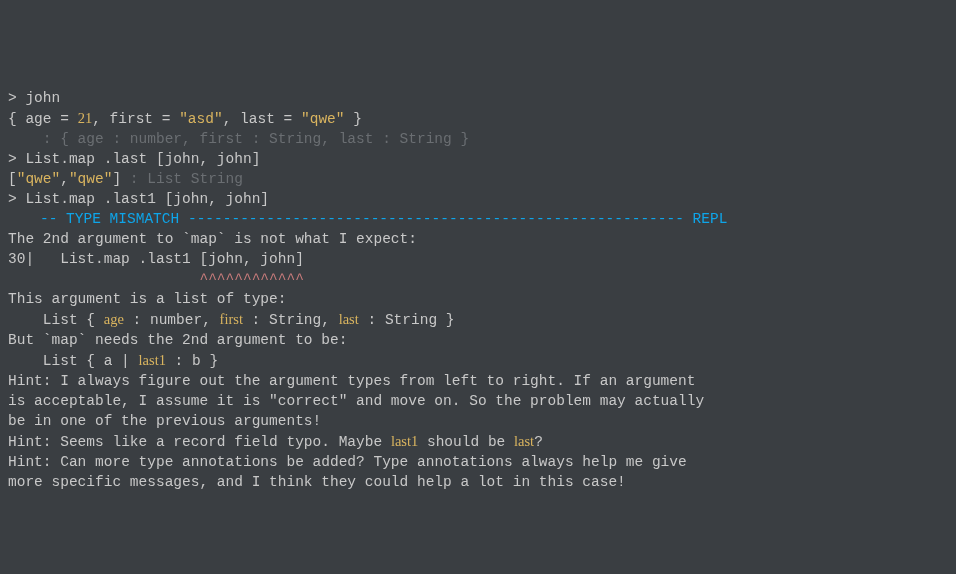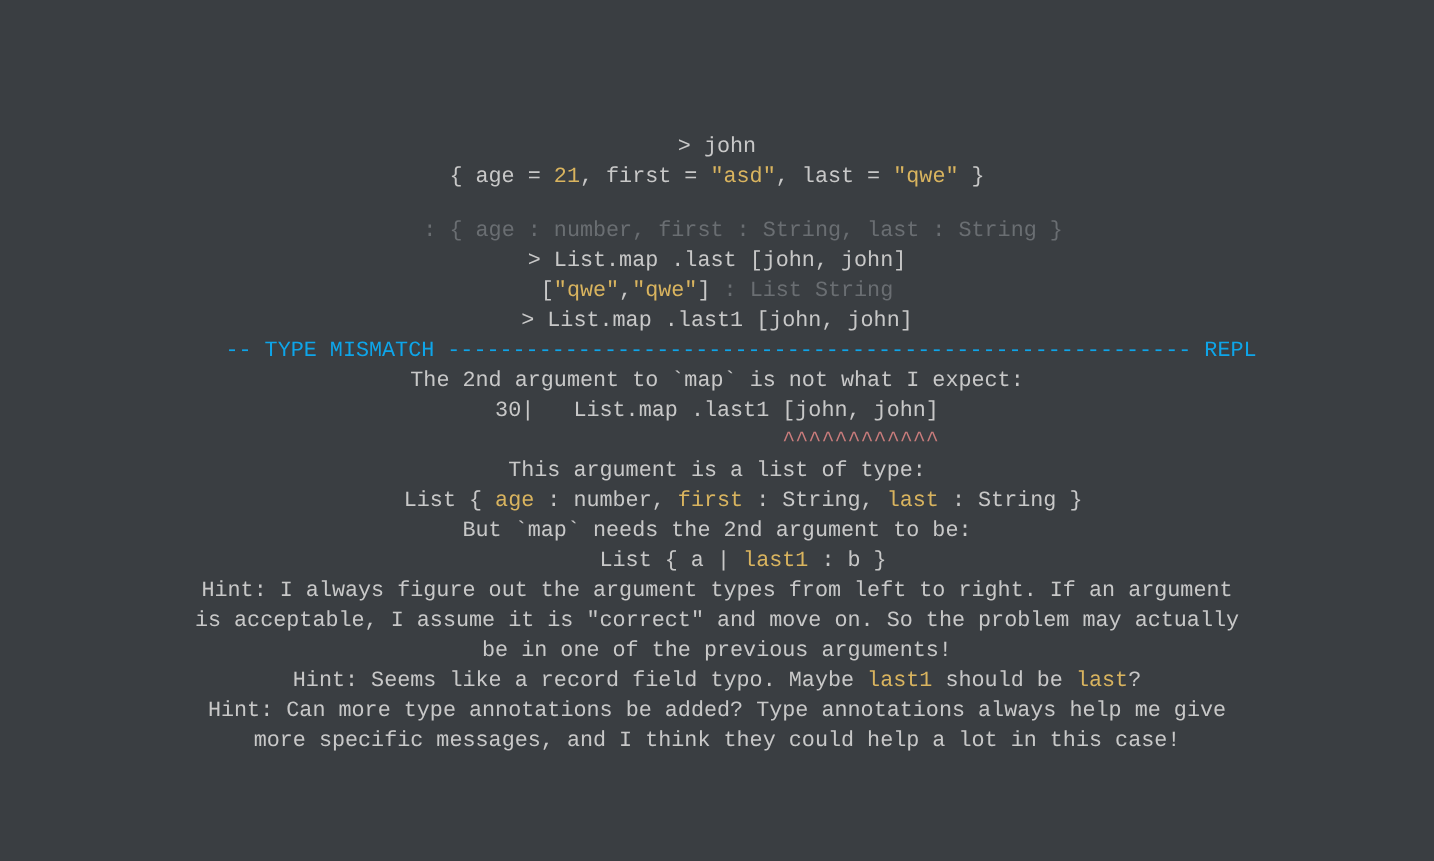--- a/index.html
+++ b/index.html
@@ -8,27 +8,27 @@
     background: #3a3e42;
     color: #c8c8c8;
     font-family: 'Consolas', 'Monaco', 'Courier New', monospace;
     font-size: 14.5px;
     line-height: 1.38;
     width: 956px;
     height: 574px;
     box-sizing: border-box;
     white-space: pre;
   }
-  .yellow { color: #d9b45f; }
+  .yellow { color: #d9b45f; font-family: Liberation Serif, serif; }
   .string { color: #d9b45f; }
-  .dim { color: #6a6e72; margin-top: 16px; }
+  .dim { color: #6a6e72; }
   .cyan { color: #0ea5e9; margin-left: 32px; }
   .red { color: #c97c7c; }
   .underline { }
-  .line { display: block; text-align: center; }
+  .line { display: block; }
 </style>
 </head>
 <body>
 
 
 
 <div><span class="line">&gt; john</span><span class="line"><span>{ age = </span><span class="yellow">21</span><span>, first = </span><span class="string">"asd"</span><span>, last = </span><span class="string">"qwe"</span><span> }</span></span><span class="line dim">    : { age : number, first : String, last : String }</span><span class="line">&gt; List.map .last [john, john]</span><span class="line"><span>[</span><span class="string">"qwe"</span><span>,</span><span class="string">"qwe"</span><span>]</span><span class="dim"> : List String</span></span><span class="line">&gt; List.map .last1 [john, john]</span><span class="line cyan">-- TYPE MISMATCH --------------------------------------------------------- REPL</span><span class="line"></span><span class="line">The 2nd argument to `map` is not what I expect:</span><span class="line"></span><span class="line">30|   List.map .last1 [john, john]</span><span class="line red">                      ^^^^^^^^^^^^</span><span class="line">This argument is a list of type:</span><span class="line"></span><span class="line"><span>    List { </span><span class="yellow">age</span><span> : number, </span><span class="yellow">first</span><span> : String, </span><span class="yellow">last</span><span> : String }</span></span><span class="line"></span><span class="line">But `map` needs the 2nd argument to be:</span><span class="line"></span><span class="line"><span>    List { a | </span><span class="yellow">last1</span><span> : b }</span></span><span class="line"></span><span class="line"><span class="underline">Hint</span><span>: I always figure out the argument types from left to right. If an argument</span></span><span class="line">is acceptable, I assume it is "correct" and move on. So the problem may actually</span><span class="line">be in one of the previous arguments!</span><span class="line"></span><span class="line"><span class="underline">Hint</span><span>: Seems like a record field typo. Maybe </span><span class="yellow">last1</span><span> should be </span><span class="yellow">last</span><span>?</span></span><span class="line"></span><span class="line"><span class="underline">Hint</span><span>: Can more type annotations be added? Type annotations always help me give</span></span><span class="line">more specific messages, and I think they could help a lot in this case!</span></div>
 
 
 

